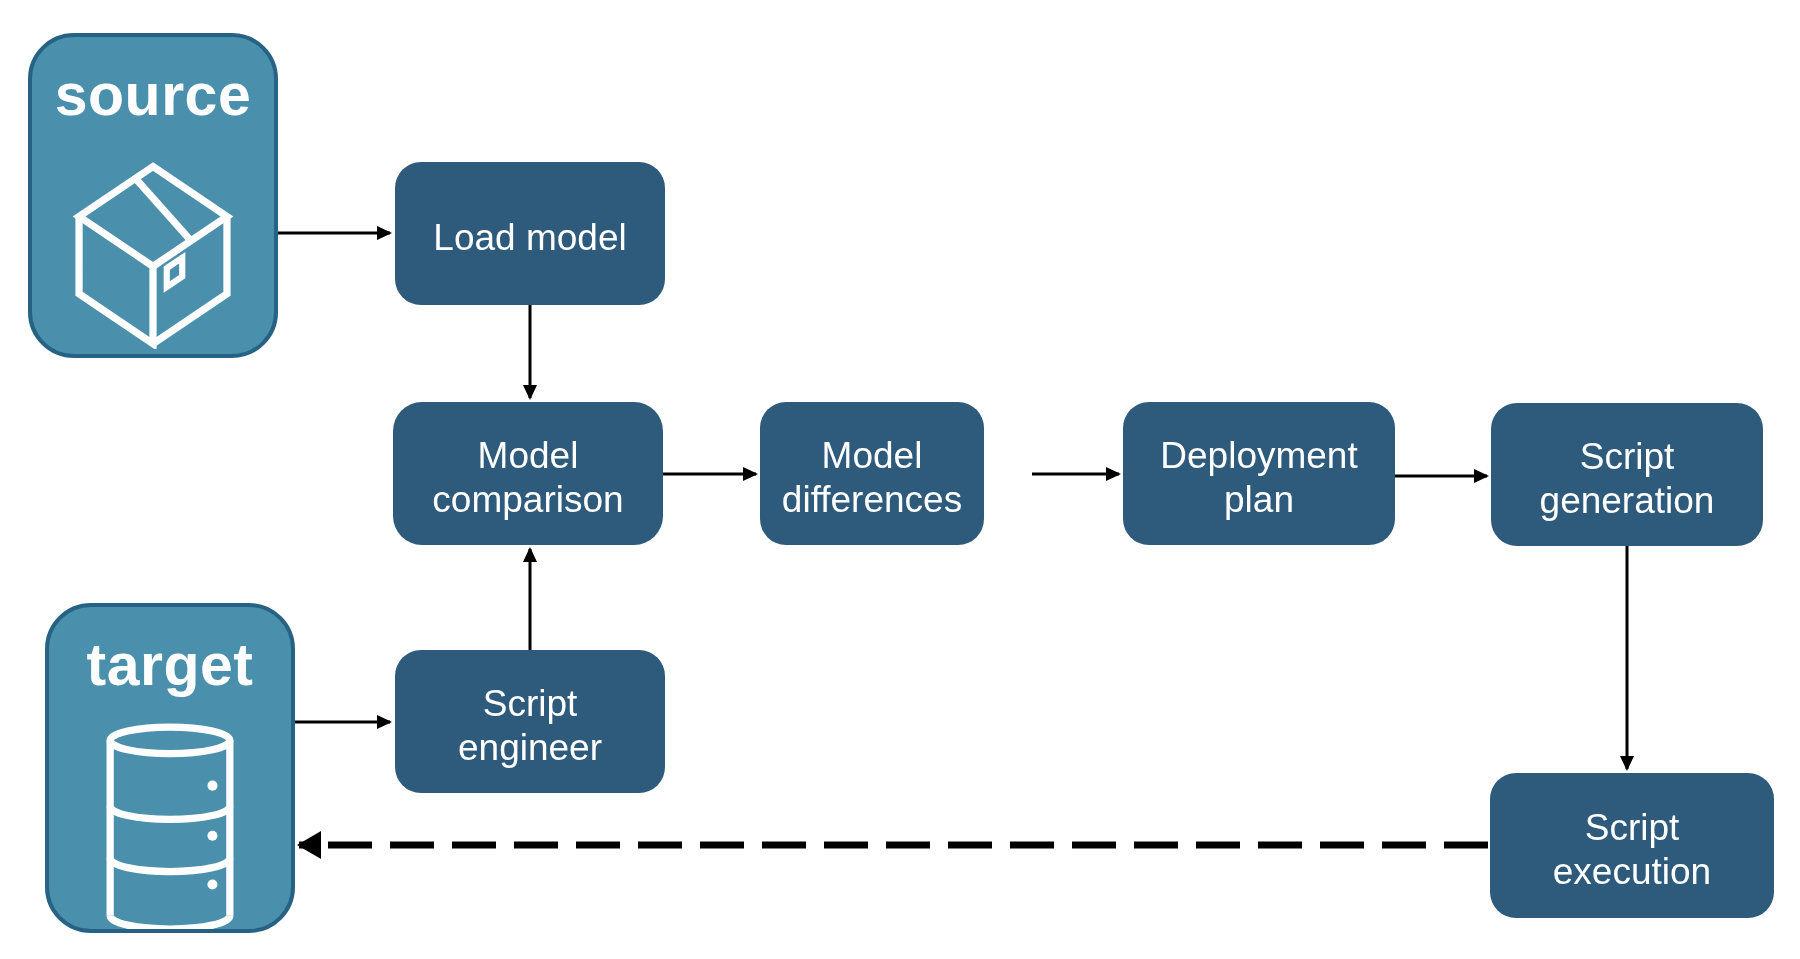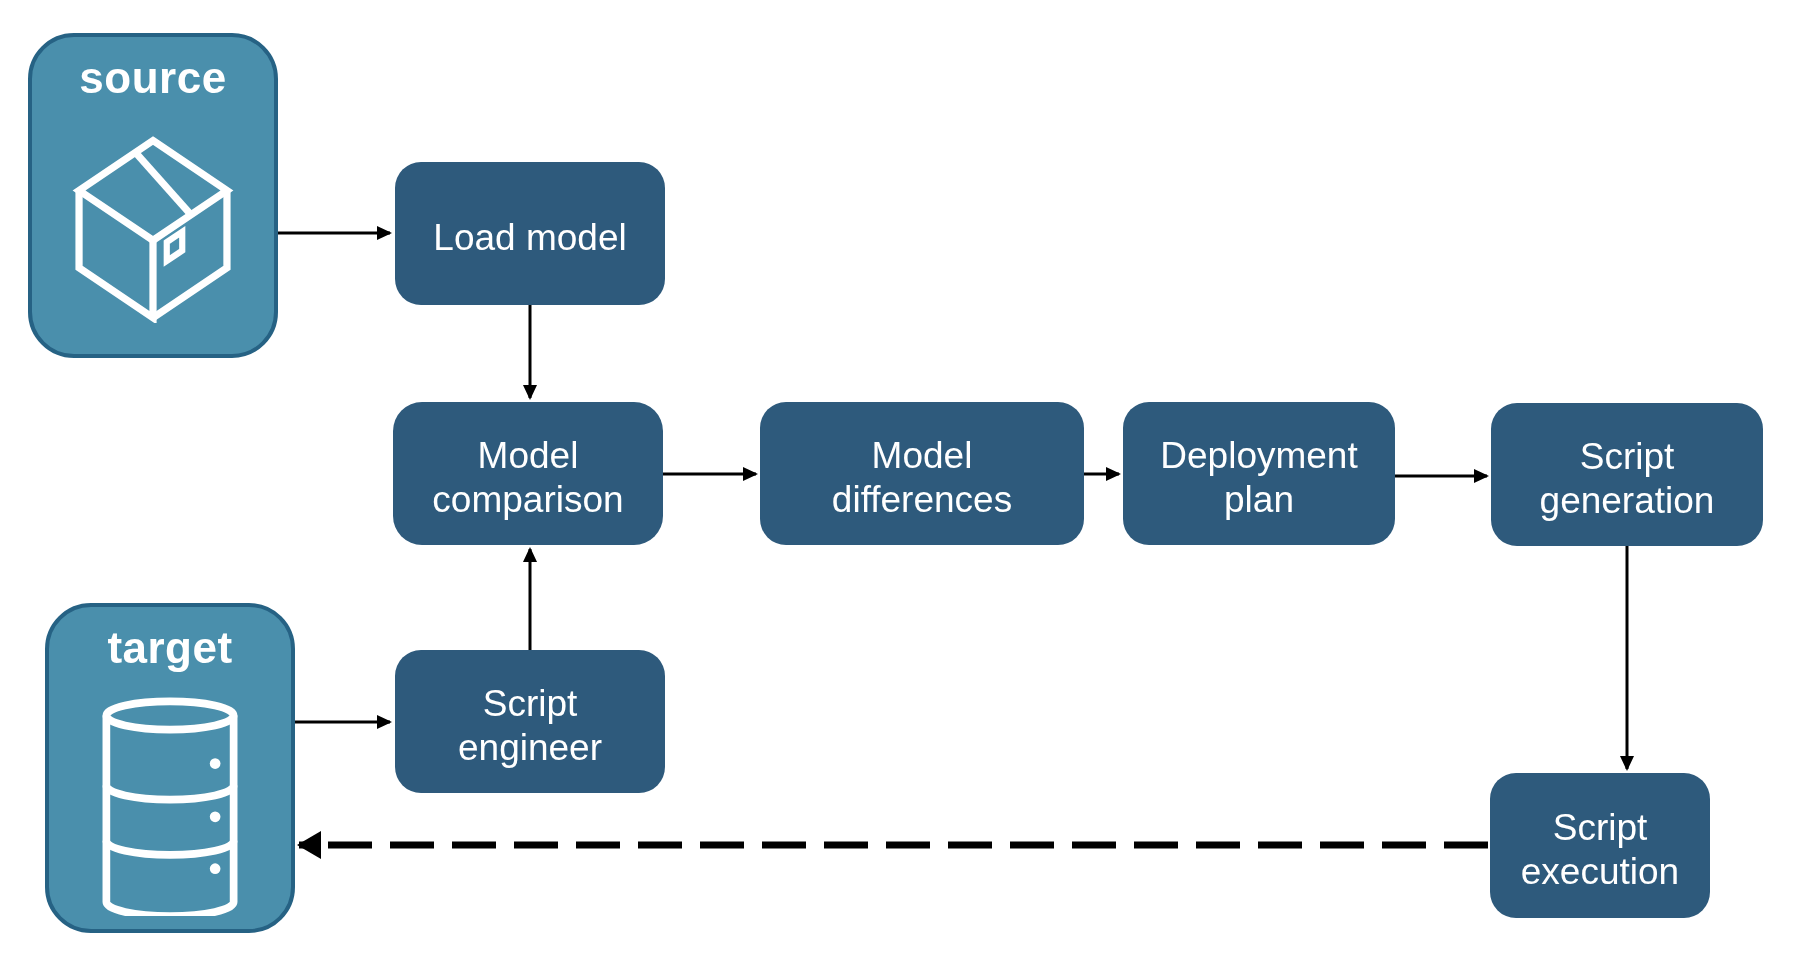--- a/index.html
+++ b/index.html
@@ -24,40 +24,40 @@
     align-items: center;
     justify-content: center;
     text-align: center;
     font-size: 37px;
     line-height: 1.18;
   }
   .node .lbl { max-width: 218px; margin-top: 8px; }
 
   #node-load-model        { left: 395px;  top: 162px; width: 270px; height: 143px; }
   #node-model-comparison  { left: 393px;  top: 402px; width: 270px; height: 143px; border-radius: 29px; }
-  #node-model-differences { left: 760px;  top: 402px; width: 324px; height: 143px; }
+  #node-model-differences { left: 760px;  top: 402px; width: 224px; height: 143px; }
   #node-deployment-plan   { left: 1123px; top: 402px; width: 272px; height: 143px; }
   #node-script-generation { left: 1491px; top: 403px; width: 272px; height: 143px; }
   #node-reverse-engineer  { left: 395px;  top: 650px; width: 270px; height: 143px; }
-  #node-script-execution  { left: 1490px; top: 773px; width: 220px; height: 145px; }
+  #node-script-execution  { left: 1490px; top: 773px; width: 284px; height: 145px; }
 
   .endpoint {
     position: absolute;
     background: #4a8fac;
     border: 4px solid #266284;
     border-radius: 46px;
     box-sizing: border-box;
     color: #ffffff;
     display: flex;
     flex-direction: column;
     align-items: center;
   }
   #endpoint-source { left: 28px; top: 33px;  width: 250px; height: 325px; }
   #endpoint-target { left: 45px; top: 603px; width: 250px; height: 330px; text-align: right; }
-  .ep-label { font-weight: bold; font-size: 44px; margin-top: 16px; letter-spacing: 0.5px; }
+  .ep-label { font-weight: bold; font-size: 59px; margin-top: 24px; letter-spacing: 0.5px; }
   .ep-icon { display: block; }
   #endpoint-source .ep-icon { margin-top: 22px; }
   #endpoint-target .ep-icon { margin-top: 24px; }
 </style>
 </head>
 <body>
 
 <div class="canvas">
 
   <svg class="edges-layer" width="1800" height="959" viewBox="0 0 1800 959" xmlns="http://www.w3.org/2000/svg">

